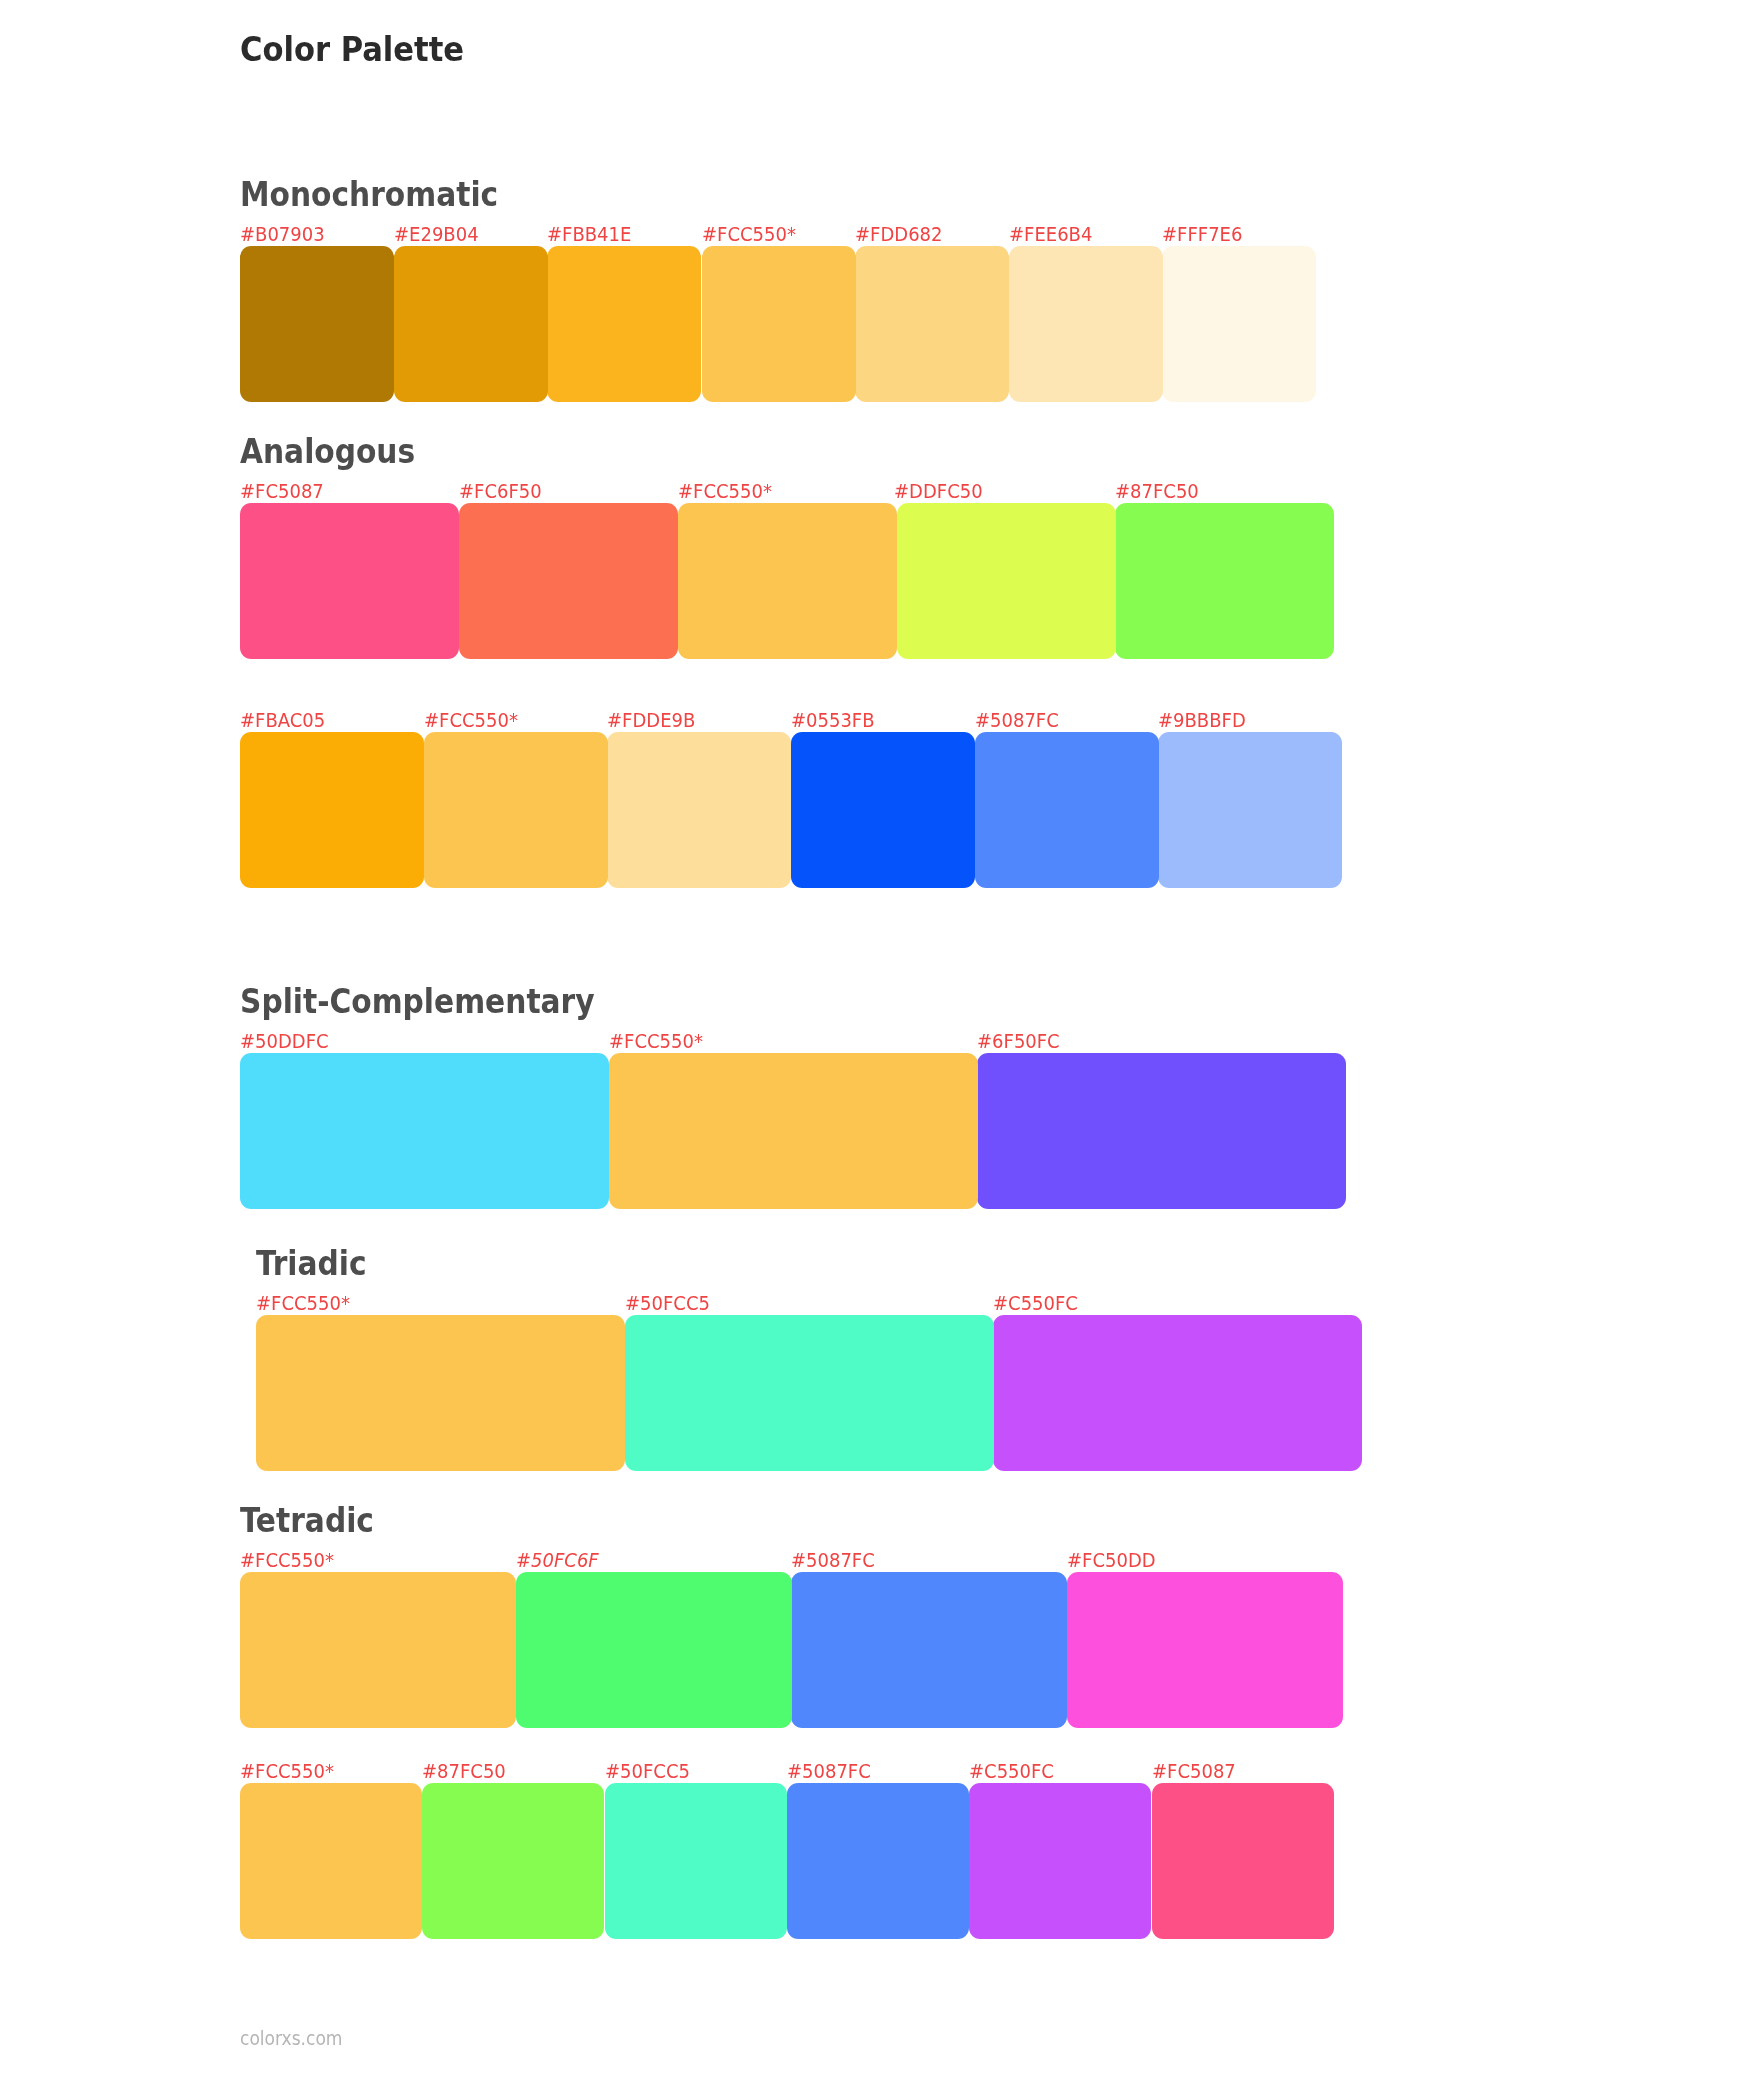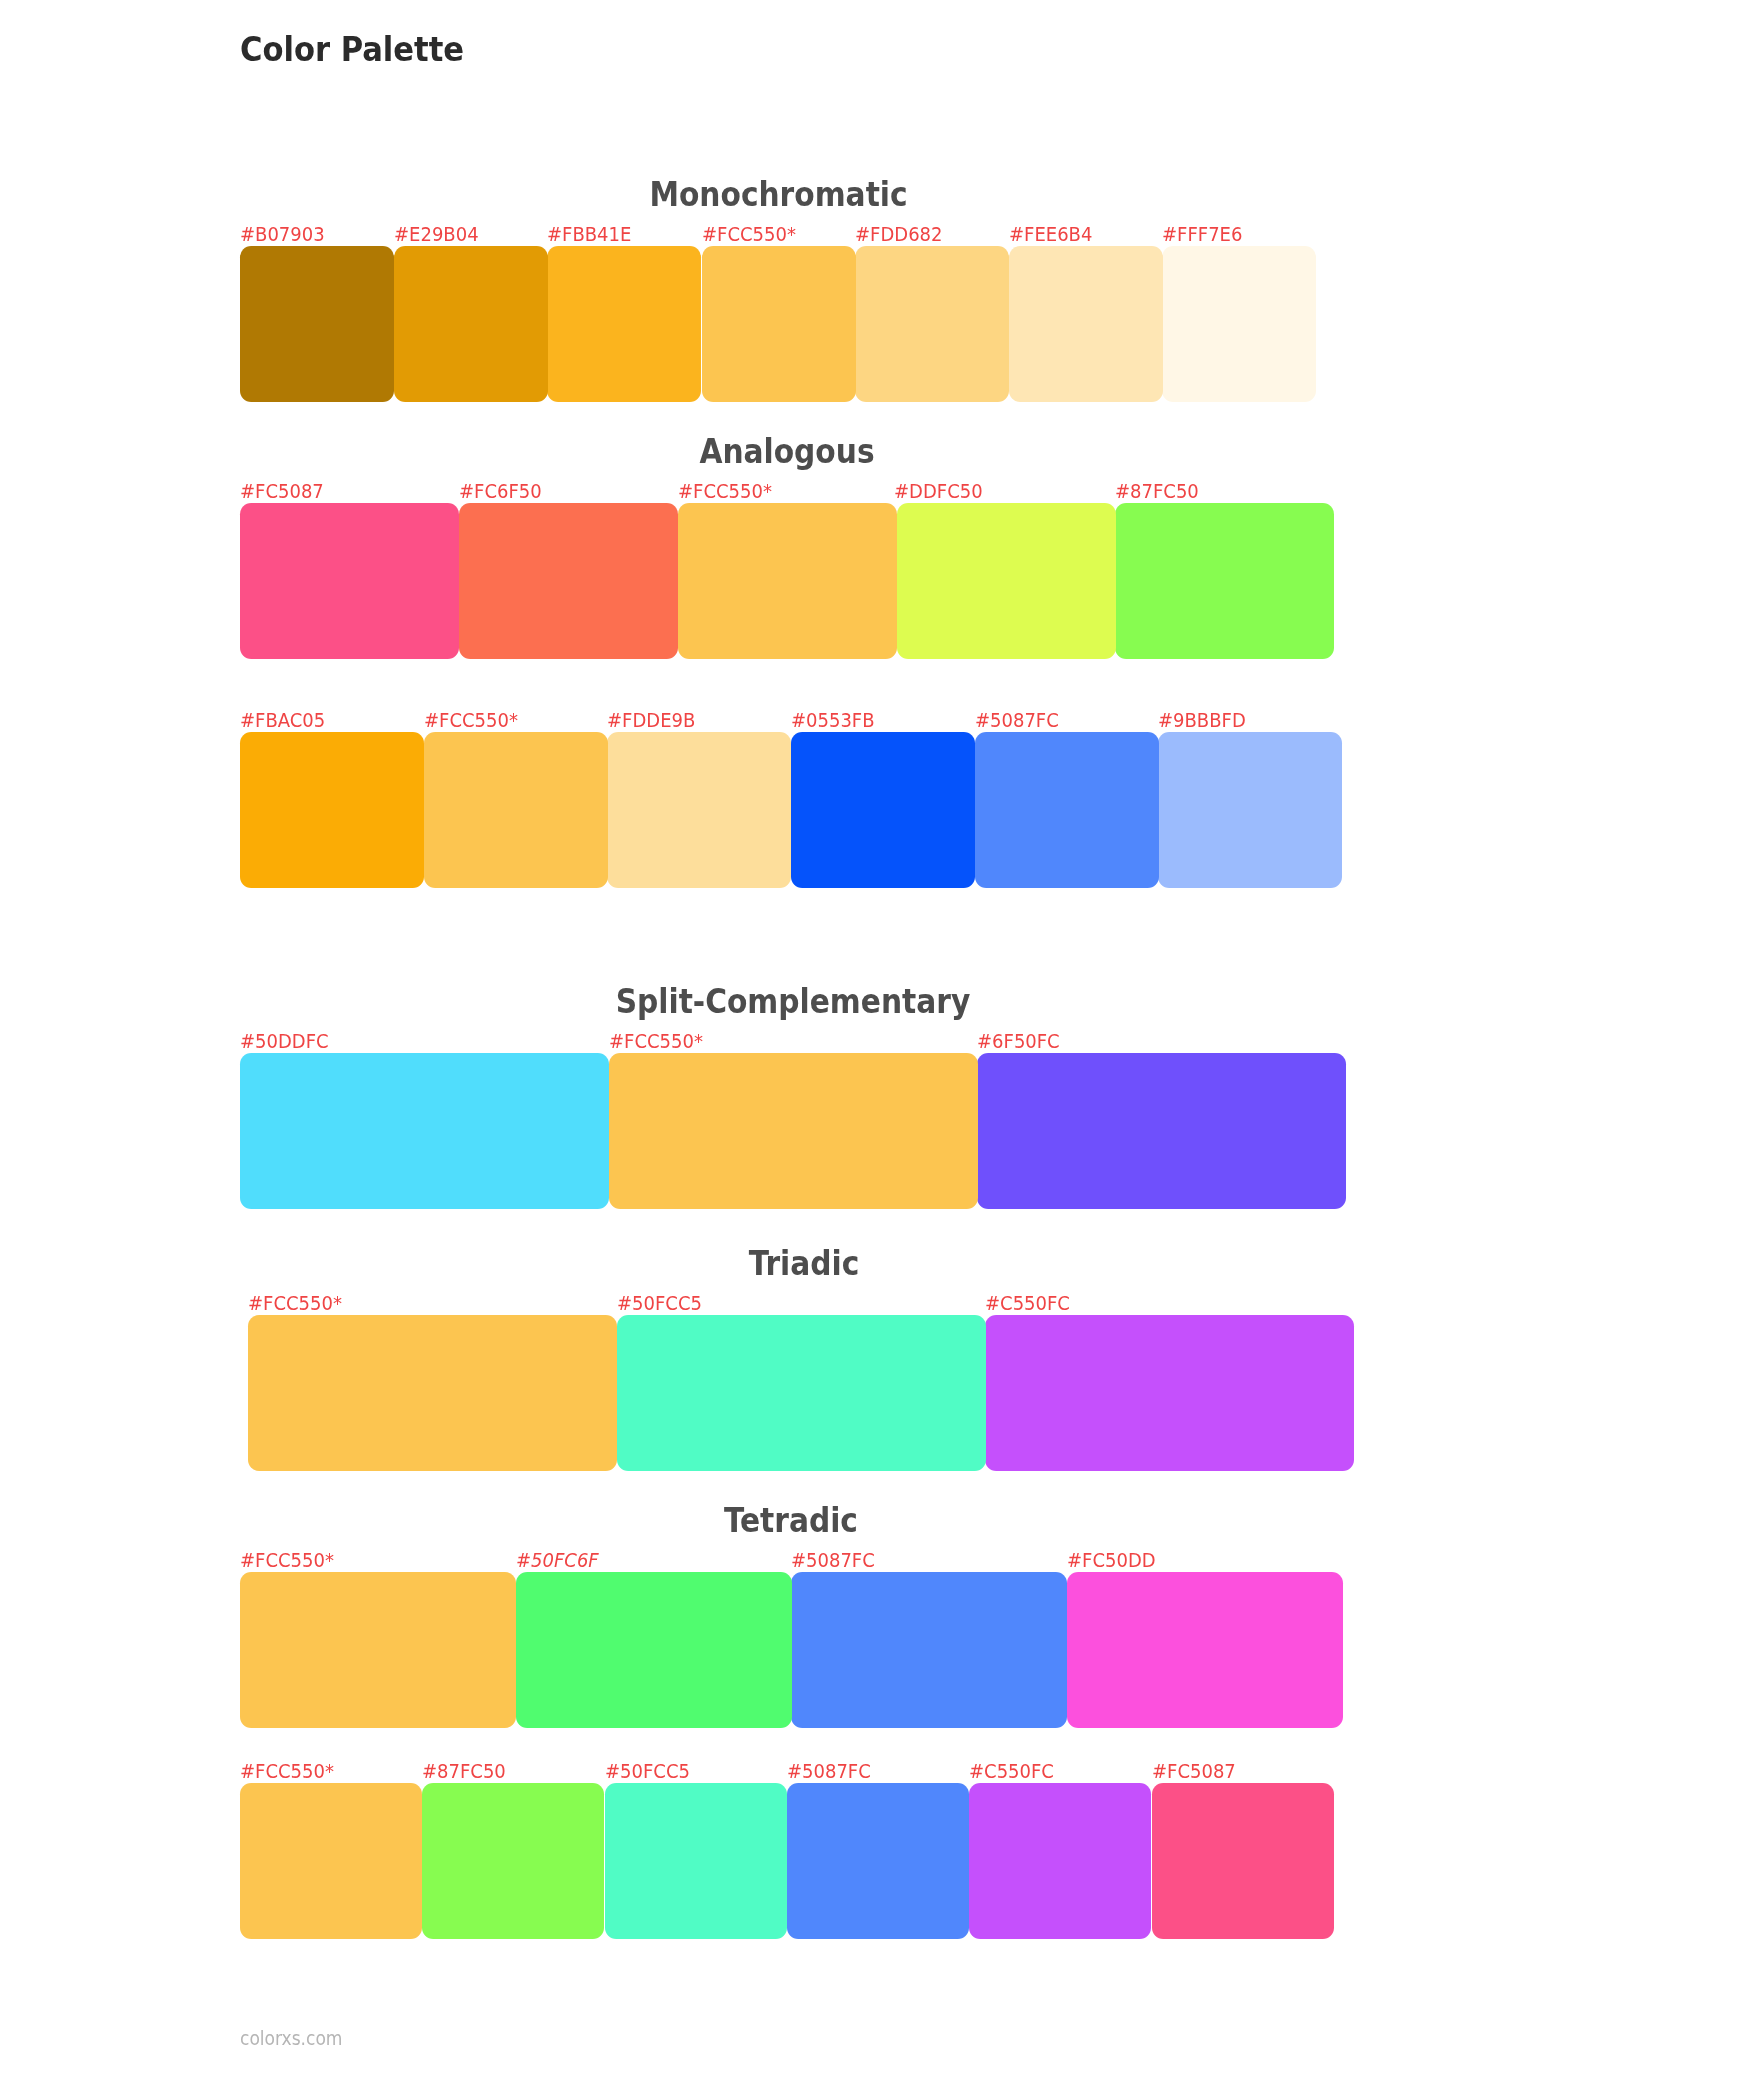--- a/index.html
+++ b/index.html
@@ -57,21 +57,20 @@
     margin-bottom: 0;
   }
   .section-heading {
     font-size: 33px;
     font-weight: bold;
     color: #4d4d4d;
     margin: 0 0 1.6px 0;
     line-height: 1.25;
     font-family: "DejaVu Sans", sans-serif;
     font-stretch: condensed;
-    text-align: center;
   }
   .labels-row {
     position: relative;
     height: 29px;
   }
   .swatch-label {
     position: absolute;
     font-size: 20px;
     color: #ef4444;
     font-family: "DejaVu Sans", sans-serif;
@@ -171,21 +170,21 @@
           <div class="swatch-label" style="left: 0px;">#50DDFC</div>
           <div class="swatch-label" style="left: 369px;">#FCC550*</div>
           <div class="swatch-label" style="left: 737px;">#6F50FC</div>
         </div>
         <div class="swatch-row">
           <div class="swatch" title="#50DDFC" style="left: 0px; width: 369px; background: rgb(80, 221, 252); z-index: 3;"></div>
           <div class="swatch" title="#FCC550*" style="left: 369px; width: 369px; background: rgb(252, 197, 80); z-index: 2;"></div>
           <div class="swatch" title="#6F50FC" style="left: 737px; width: 369px; background: rgb(111, 80, 252); z-index: 1;"></div>
         </div>
       </div>
-      <div class="section" style="position: absolute; left: 8px; top: 1069px; width: 1112px;">
+      <div class="section" style="position: absolute; left: 16px; top: 1069px; width: 1112px;">
         <div class="section-heading">Triadic</div>
         <div class="labels-row">
           <div class="swatch-label" style="left: 0px;">#FCC550*</div>
           <div class="swatch-label" style="left: 369px;">#50FCC5</div>
           <div class="swatch-label" style="left: 737px;">#C550FC</div>
         </div>
         <div class="swatch-row">
           <div class="swatch" title="#FCC550*" style="left: 0px; width: 369px; background: rgb(252, 197, 80); z-index: 3;"></div>
           <div class="swatch" title="#50FCC5" style="left: 369px; width: 369px; background: rgb(80, 252, 197); z-index: 2;"></div>
           <div class="swatch" title="#C550FC" style="left: 737px; width: 369px; background: rgb(197, 80, 252); z-index: 1;"></div>

